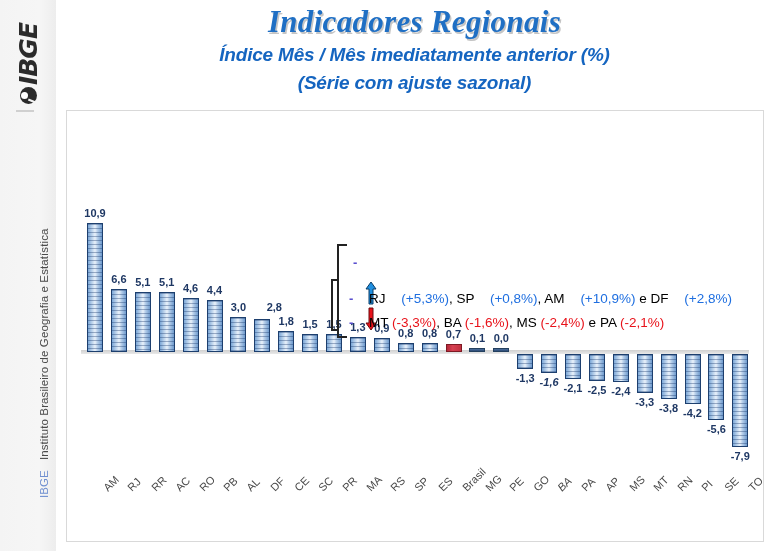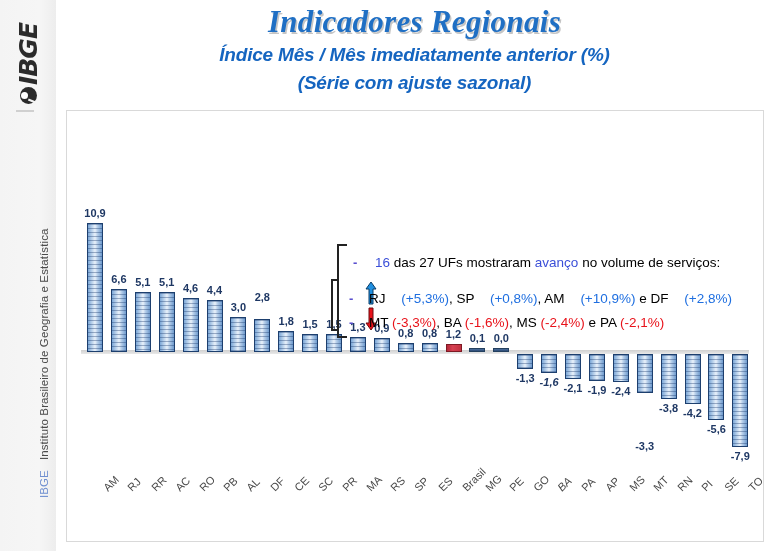--- a/index.html
+++ b/index.html
@@ -186,21 +186,21 @@
         <div class="bar-value" style="top: 173.08px;">4,4</div>
         <div class="cat-label" style="left: 18px; top: 374px;">PB</div>
       </div>
       <div class="bar-slot" style="left: 159.4px;">
         <div class="bar blue" style="top: 205.6px; height: 35.4px;"></div>
         <div class="bar-value" style="top: 189.6px;">3,0</div>
         <div class="cat-label" style="left: 18px; top: 374px;">AL</div>
       </div>
       <div class="bar-slot" style="left: 183.3px;">
         <div class="bar blue" style="top: 207.96px; height: 33.04px;"></div>
-        <div class="bar-value" style="top: 180px;">2,8</div>
+        <div class="bar-value" style="top: 190px; padding-left: 12px;">2,8</div>
         <div class="cat-label" style="left: 18px; top: 374px;">DF</div>
       </div>
       <div class="bar-slot" style="left: 207.2px;">
         <div class="bar blue" style="top: 219.76px; height: 21.24px;"></div>
         <div class="bar-value" style="top: 203.76px;">1,8</div>
         <div class="cat-label" style="left: 18px; top: 374px;">CE</div>
       </div>
       <div class="bar-slot" style="left: 231.1px;">
         <div class="bar blue" style="top: 223.3px; height: 17.7px;"></div>
         <div class="bar-value" style="top: 207.3px;">1,5</div>
@@ -226,21 +226,21 @@
         <div class="bar-value" style="top: 215.56px;">0,8</div>
         <div class="cat-label" style="left: 18px; top: 374px;">SP</div>
       </div>
       <div class="bar-slot" style="left: 350.6px;">
         <div class="bar blue" style="top: 231.56px; height: 9.44px;"></div>
         <div class="bar-value" style="top: 215.56px;">0,8</div>
         <div class="cat-label" style="left: 18px; top: 374px;">ES</div>
       </div>
       <div class="bar-slot" style="left: 374.5px;">
         <div class="bar red" style="top: 232.74px; height: 8.26px;"></div>
-        <div class="bar-value" style="top: 216.74px;">1,2</div>
+        <div class="bar-value" style="top: 216.74px;">0,7</div>
         <div class="cat-label" style="left: 18px; top: 374px;">Brasil</div>
       </div>
       <div class="bar-slot" style="left: 398.4px;">
         <div class="bar sliver" style="top: 237px; height: 4px;"></div>
         <div class="bar-value" style="top: 221px;">0,1</div>
         <div class="cat-label" style="left: 18px; top: 374px;">MG</div>
       </div>
       <div class="bar-slot" style="left: 422.3px;">
         <div class="bar sliver" style="top: 237px; height: 4px;"></div>
         <div class="bar-value" style="top: 221px;">0,0</div>
@@ -256,31 +256,31 @@
         <div class="bar-value" style="top: 264.88px;">-1,6</div>
         <div class="cat-label" style="left: 18px; top: 374px;">BA</div>
       </div>
       <div class="bar-slot" style="left: 494px;">
         <div class="bar blue" style="top: 243px; height: 24.78px;"></div>
         <div class="bar-value" style="top: 270.78px;">-2,1</div>
         <div class="cat-label" style="left: 18px; top: 374px;">PA</div>
       </div>
       <div class="bar-slot" style="left: 517.9px;">
         <div class="bar blue" style="top: 243px; height: 27.14px;"></div>
-        <div class="bar-value" style="top: 273.14px;">-1,9</div>
+        <div class="bar-value" style="top: 273.14px;">-2,5</div>
         <div class="cat-label" style="left: 18px; top: 374px;">AP</div>
       </div>
       <div class="bar-slot" style="left: 541.8px;">
         <div class="bar blue" style="top: 243px; height: 28.32px;"></div>
         <div class="bar-value" style="top: 274.32px;">-2,4</div>
         <div class="cat-label" style="left: 18px; top: 374px;">MS</div>
       </div>
       <div class="bar-slot" style="left: 565.7px;">
         <div class="bar blue" style="top: 243px; height: 38.94px;"></div>
-        <div class="bar-value" style="top: 284.94px; margin-top: 44px;">-3,3</div>
+        <div class="bar-value" style="top: 284.94px;">-3,3</div>
         <div class="cat-label" style="left: 18px; top: 374px;">MT</div>
       </div>
       <div class="bar-slot" style="left: 589.6px;">
         <div class="bar blue" style="top: 243px; height: 44.84px;"></div>
         <div class="bar-value" style="top: 290.84px;">-3,8</div>
         <div class="cat-label" style="left: 18px; top: 374px;">RN</div>
       </div>
       <div class="bar-slot" style="left: 613.5px;">
         <div class="bar blue" style="top: 243px; height: 49.56px;"></div>
         <div class="bar-value" style="top: 295.56px;">-4,2</div>
@@ -296,23 +296,20 @@
         <div class="bar-value" style="top: 339.22px;">-7,9</div>
         <div class="cat-label" style="left: 18px; top: 374px;">TO</div>
       </div>
     </div>
 
   <div id="callout">
     <div id="bracket-outer"></div>
     <div id="bracket-inner"></div>
 
     <span class="dash" id="dash1">-</span>
-    <div class="callout-row" id="row1">
-      <span class="blue-txt">16</span><span> das 27 UFs mostraram </span><span class="blue-txt">avanço</span><span> no volume de serviços:</span>
-    </div>
 
     <span class="dash" id="dash2">-</span>
     <svg class="up-arrow" id="arrow-up" viewBox="0 0 12 24">
       <polygon points="6,1 11,8 8,8 8,23 4,23 4,8 1,8" fill="#1F8FE0" stroke="#0b3c66" stroke-width="1"></polygon>
     </svg>
     <div class="callout-row" id="row2"><span>RJ </span><span class="pos">(+5,3%)</span><span>, </span><span>SP </span><span class="pos">(+0,8%)</span><span>, </span><span>AM </span><span class="pos">(+10,9%)</span><span> e </span><span>DF </span><span class="pos">(+2,8%)</span><span></span></div>
 
     <span class="dash" id="dash3">-</span>
     <svg class="down-arrow" id="arrow-down" viewBox="0 0 12 24">
       <polygon points="6,23 11,16 8,16 8,1 4,1 4,16 1,16" fill="#E8121A" stroke="#6b0a0e" stroke-width="1"></polygon>

